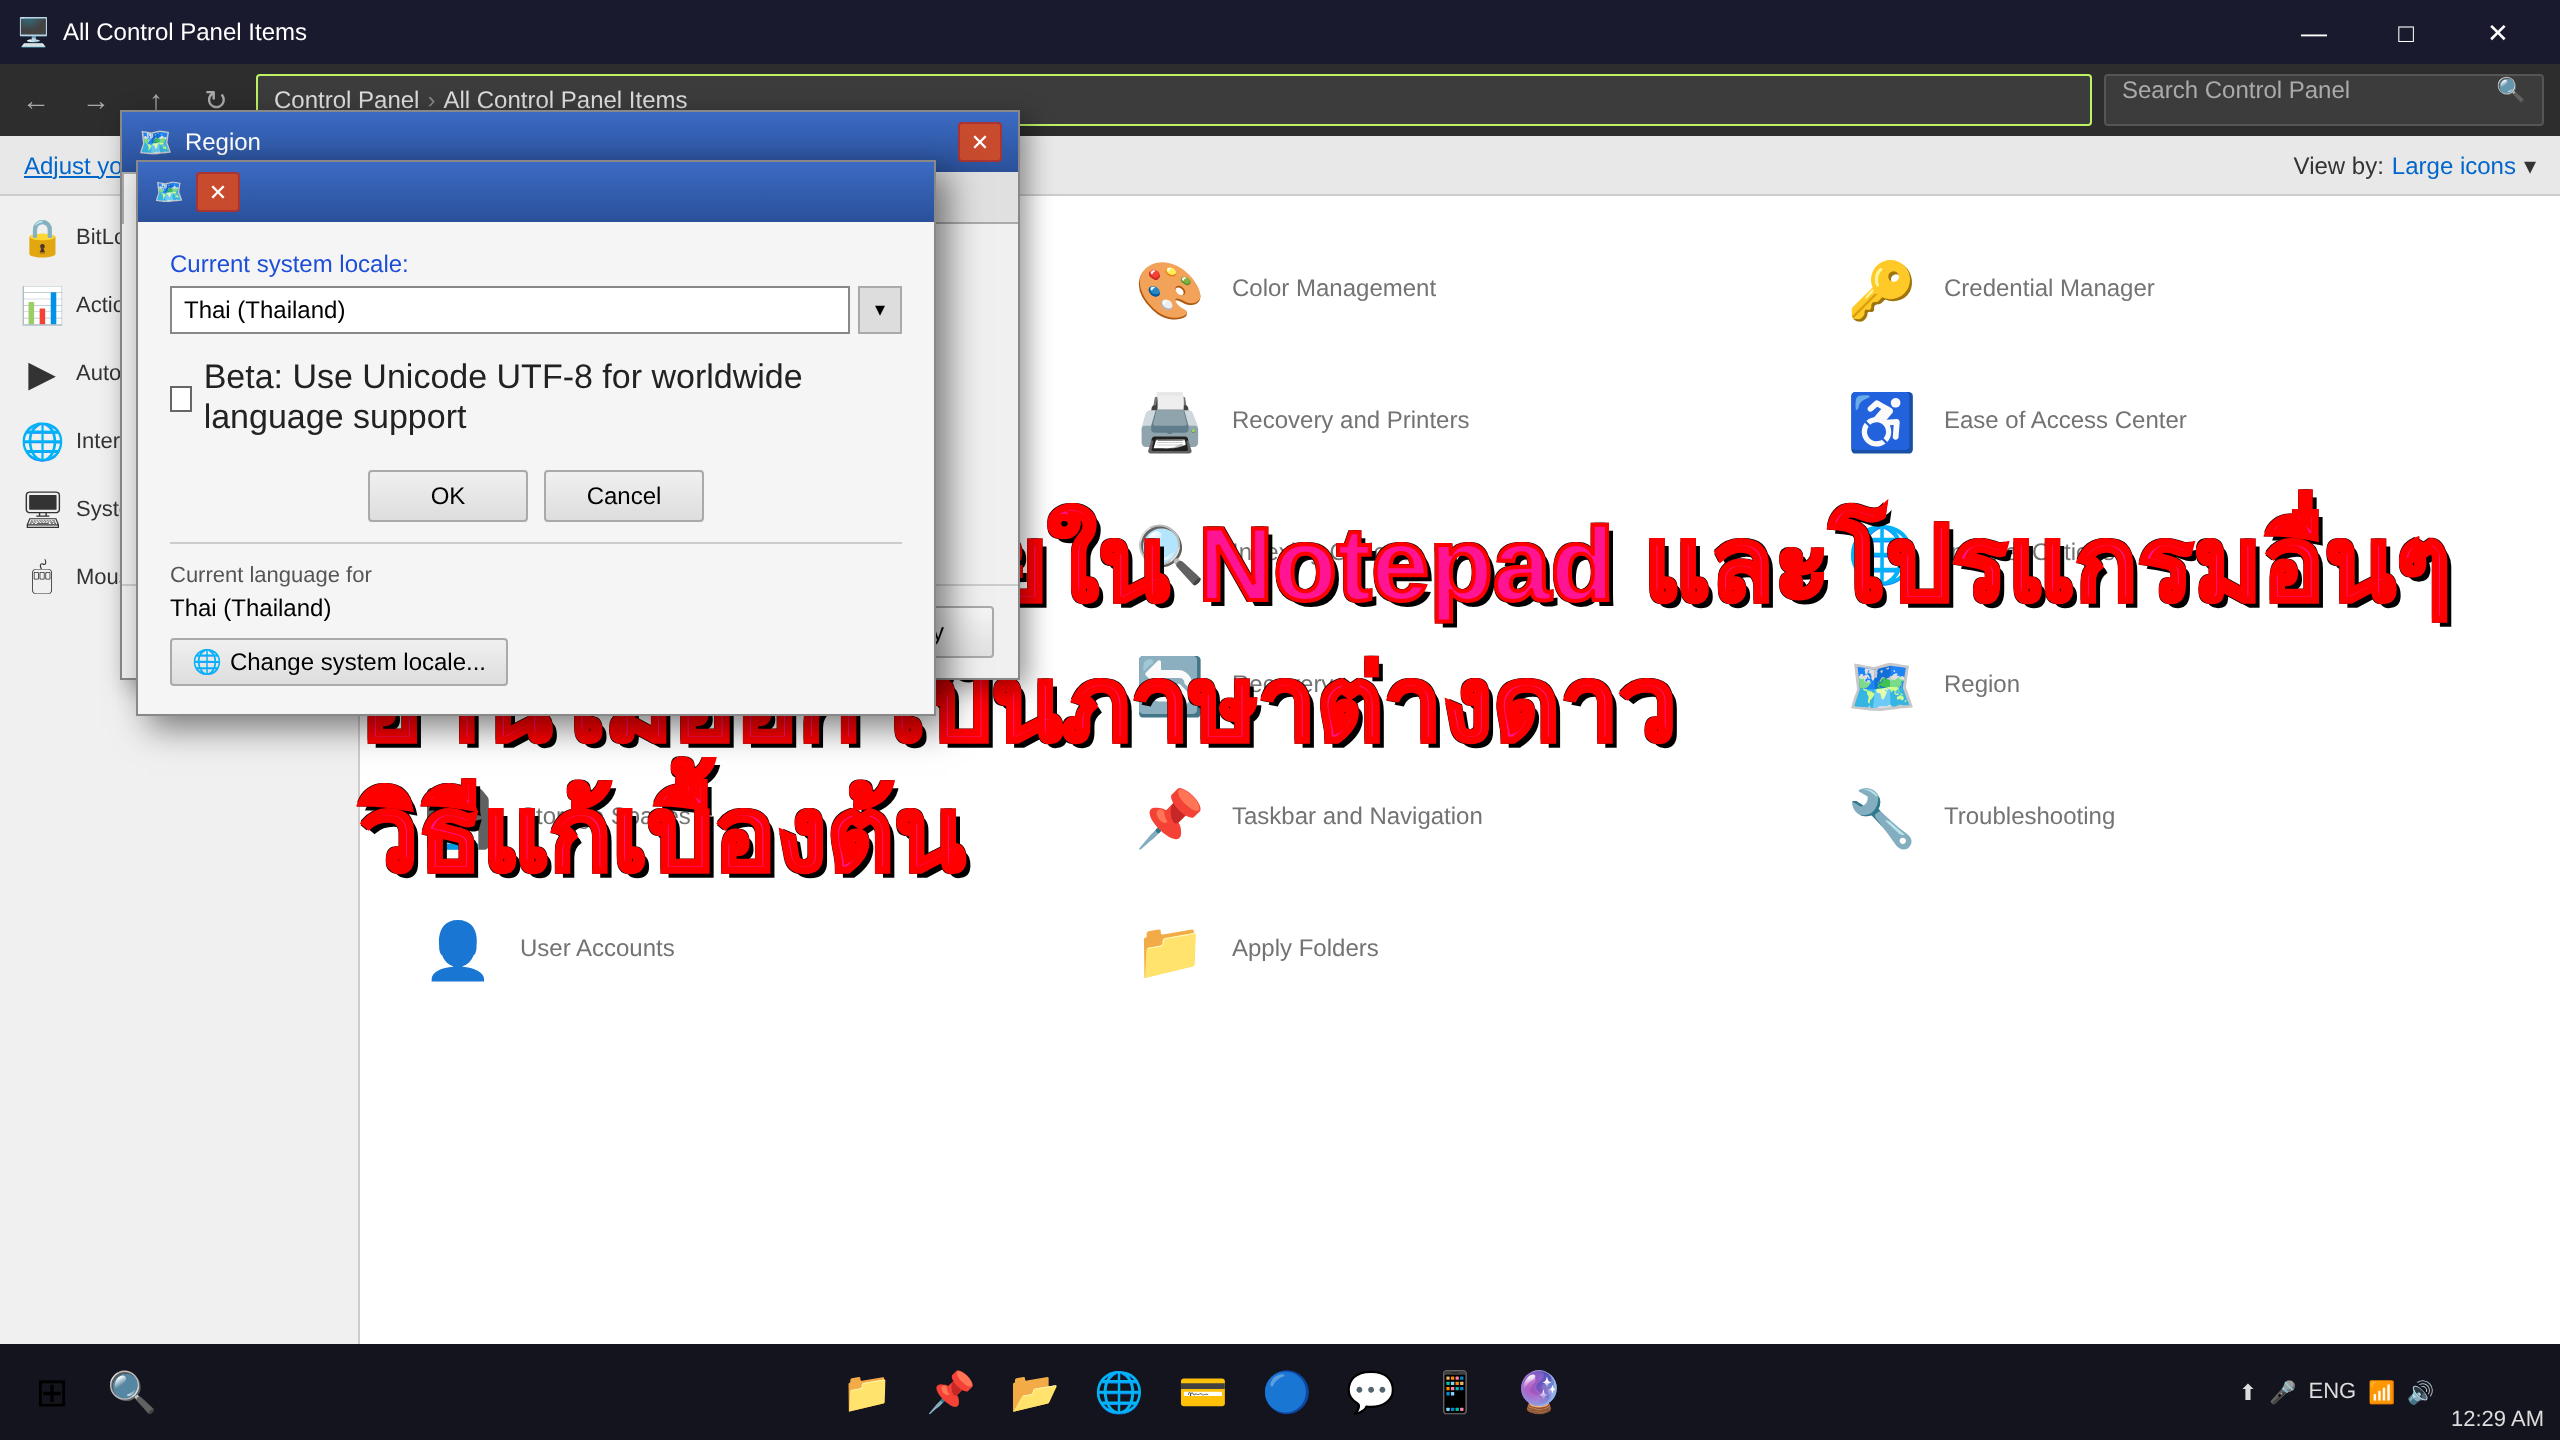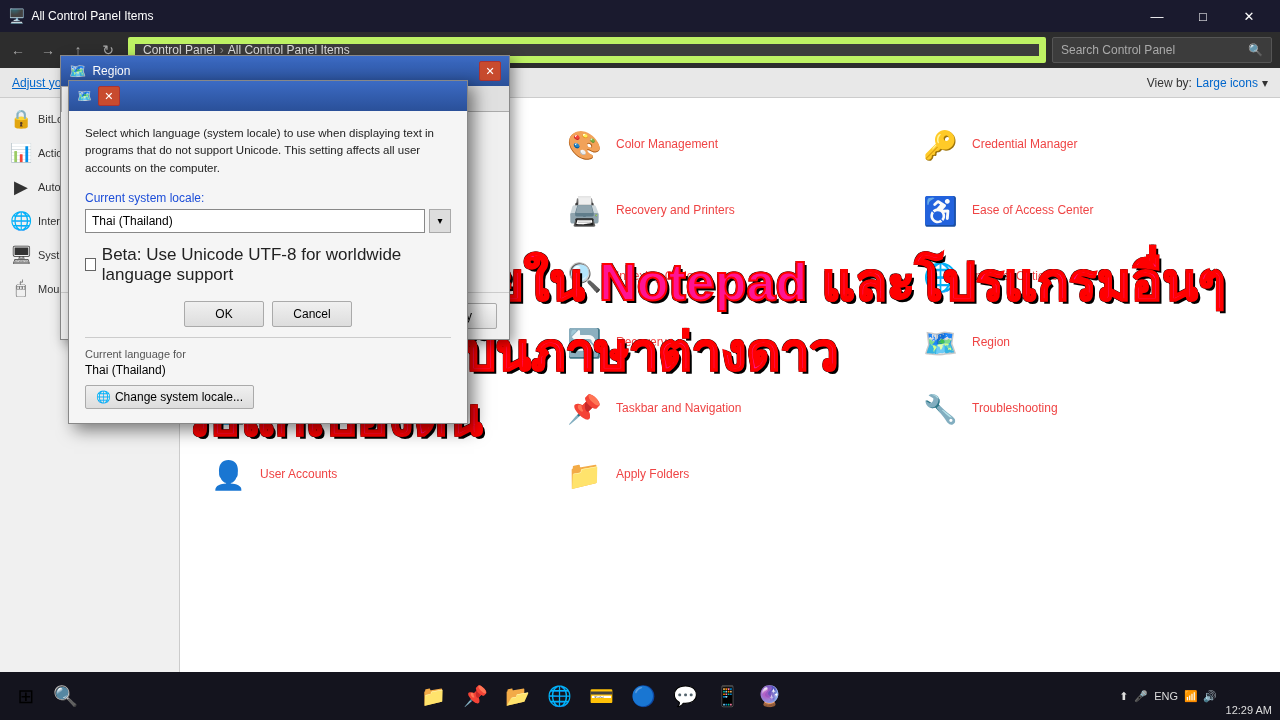--- a/index.html
+++ b/index.html
@@ -72,38 +72,37 @@
       gap: 2px;
     }
     .cp-nav-btn {
       width: 28px; height: 28px;
       display: flex; align-items: center; justify-content: center;
       color: #aaa; cursor: pointer; border-radius: 2px; font-size: 14px;
     }
     .cp-address-bar {
       flex: 1;
       background: #3c3c3c;
-      border: 7px solid #bef264;
+      border: 1px solid #bef264;
       height: 26px;
       display: flex;
       align-items: center;
       padding: 0 8px;
       color: #ddd;
       font-size: 12px;
       border-radius: 2px;
       margin: 0 4px;
     }
     .cp-address-separator { color: #888; margin: 0 4px; }
     .cp-search-bar {
       width: 220px;
       background: #3c3c3c;
       border: 1px solid #555;
       height: 26px;
       display: flex;
-      align-items: center;
       padding: 0 8px;
       color: #888;
       font-size: 12px;
       border-radius: 2px;
       margin-right: 4px;
     }
 
     
     .cp-toolbar2 {
       height: 30px;
@@ -165,21 +164,21 @@
       gap: 10px;
       padding: 10px 12px;
       cursor: pointer;
       border-radius: 2px;
     }
     .cp-item-icon {
       width: 42px; height: 42px;
       display: flex; align-items: center; justify-content: center;
       font-size: 28px; flex-shrink: 0;
     }
-    .cp-item-label { font-size: 12px; color: #ef4444; line-height: 1.3; }
+    .cp-item-label { font-size: 12px; color: #737373; line-height: 1.3; }
 
     
     .overlay-text {
       position: absolute;
       z-index: 90;
       pointer-events: none;
     }
     .thai-text-1 {
       top: 240px; left: 180px;
       font-size: 52px;
@@ -545,21 +544,20 @@
     <button class="dlg-btn">Apply</button>
   </div>
 </div>
 
 <div class="region-settings-dialog">
   <div class="rs-titlebar">
     <span>🗺️</span>
     <div class="rs-close-btn">✕</div>
   </div>
   <div class="rs-body">
-    <p class="rs-desc">Select which language (system locale) to use when displaying text in programs that do not support Unicode. This setting affects all user accounts on the computer.</p>
     <div class="rs-label">Current system locale:</div>
     <div class="rs-select-row">
       <div class="rs-select">
         <span>Thai (Thailand)</span>
       </div>
       <div class="rs-dropdown-arrow">▾</div>
     </div>
     <div class="rs-checkbox-row">
       <div class="rs-checkbox"></div>
       <span class="rs-checkbox-label">Beta: Use Unicode UTF-8 for worldwide language support</span>

